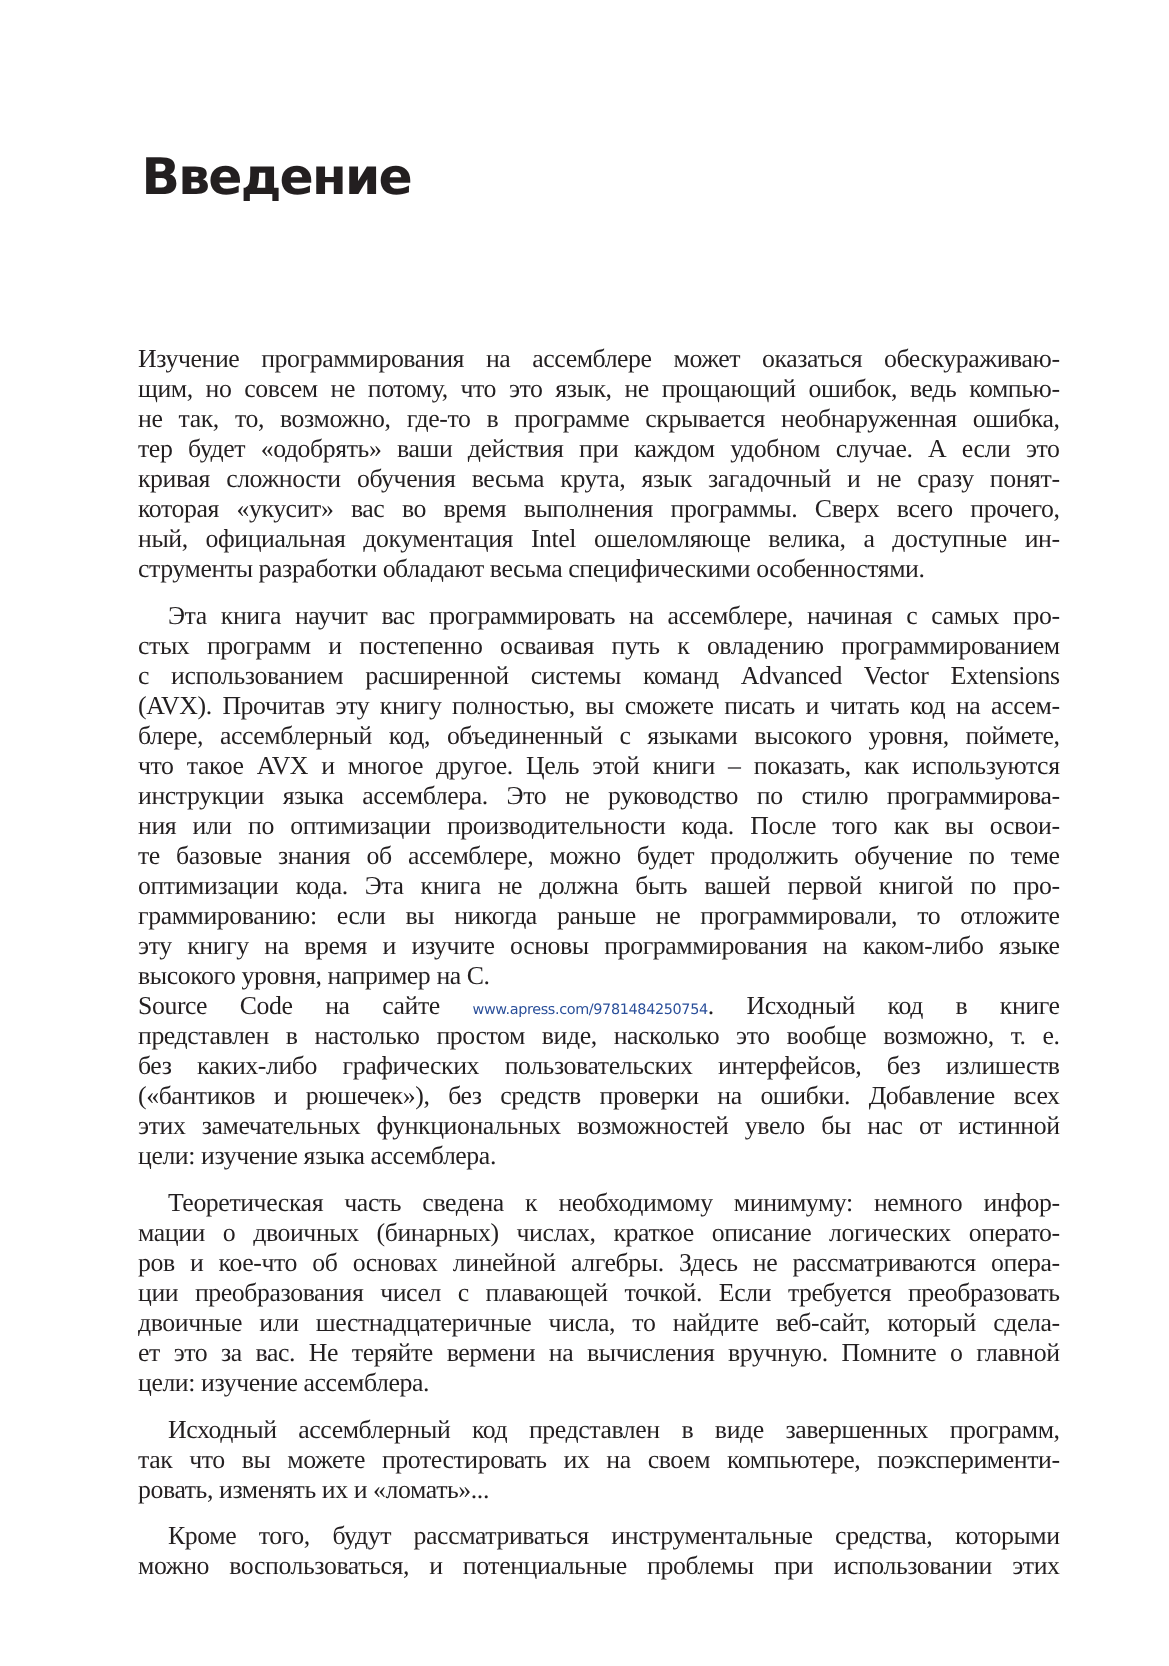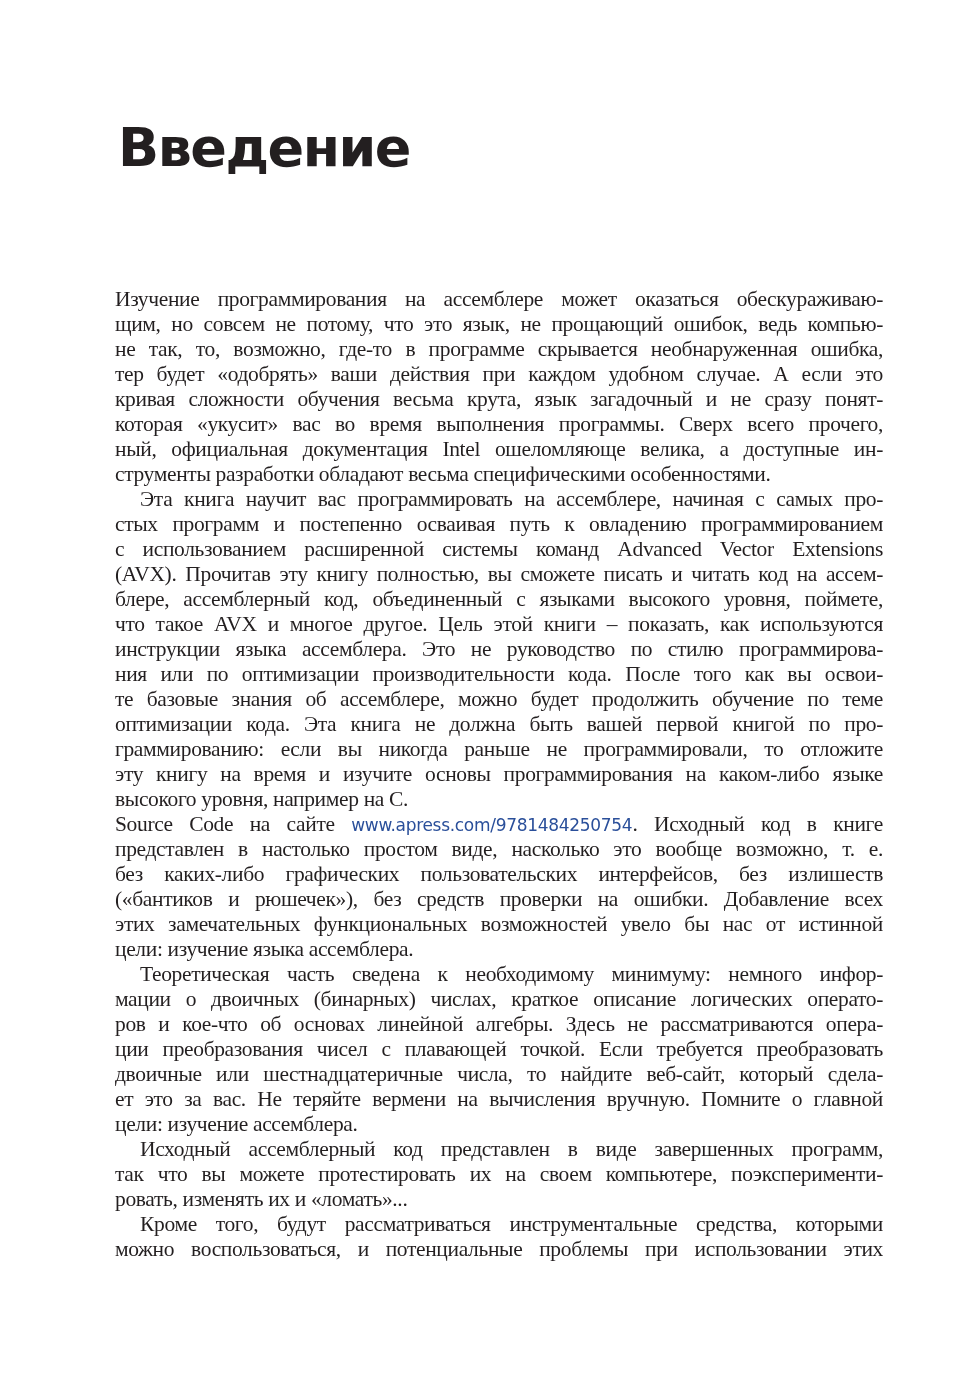--- a/index.html
+++ b/index.html
@@ -20,21 +20,21 @@
       width: 974px;
       height: 1388px;
     }
     .chapter-title {
       position: absolute;
       left: 118px;
       top: 120px;
       margin: 0;
       font-family: "DejaVu Sans", sans-serif;
       font-weight: bold;
-      font-size: 54px;
+      font-size: 42px;
       line-height: 56px;
       letter-spacing: -1.5px;
       color: #231f20;
     }
     .body-text {
       position: absolute;
       left: 115px;
       top: 287px;
       width: 768px;
     }
@@ -48,24 +48,25 @@
       text-align: justify;
       text-align-last: justify;
       letter-spacing: -0.35px;
       color: #231f20;
     }
     .line.last {
       text-align-last: left;
     }
     .line.indent {
       padding-left: 25px;
+      margin-top: 14px;
     }
     .link {
       font-family: "DejaVu Sans", sans-serif;
-      font-size: 17px;
+      font-size: 12px;
       letter-spacing: -0.3px;
       color: #2a4f9a;
       text-decoration: none;
     }
   </style>
 </head>
 <body>
 
 <div class="page">
 

